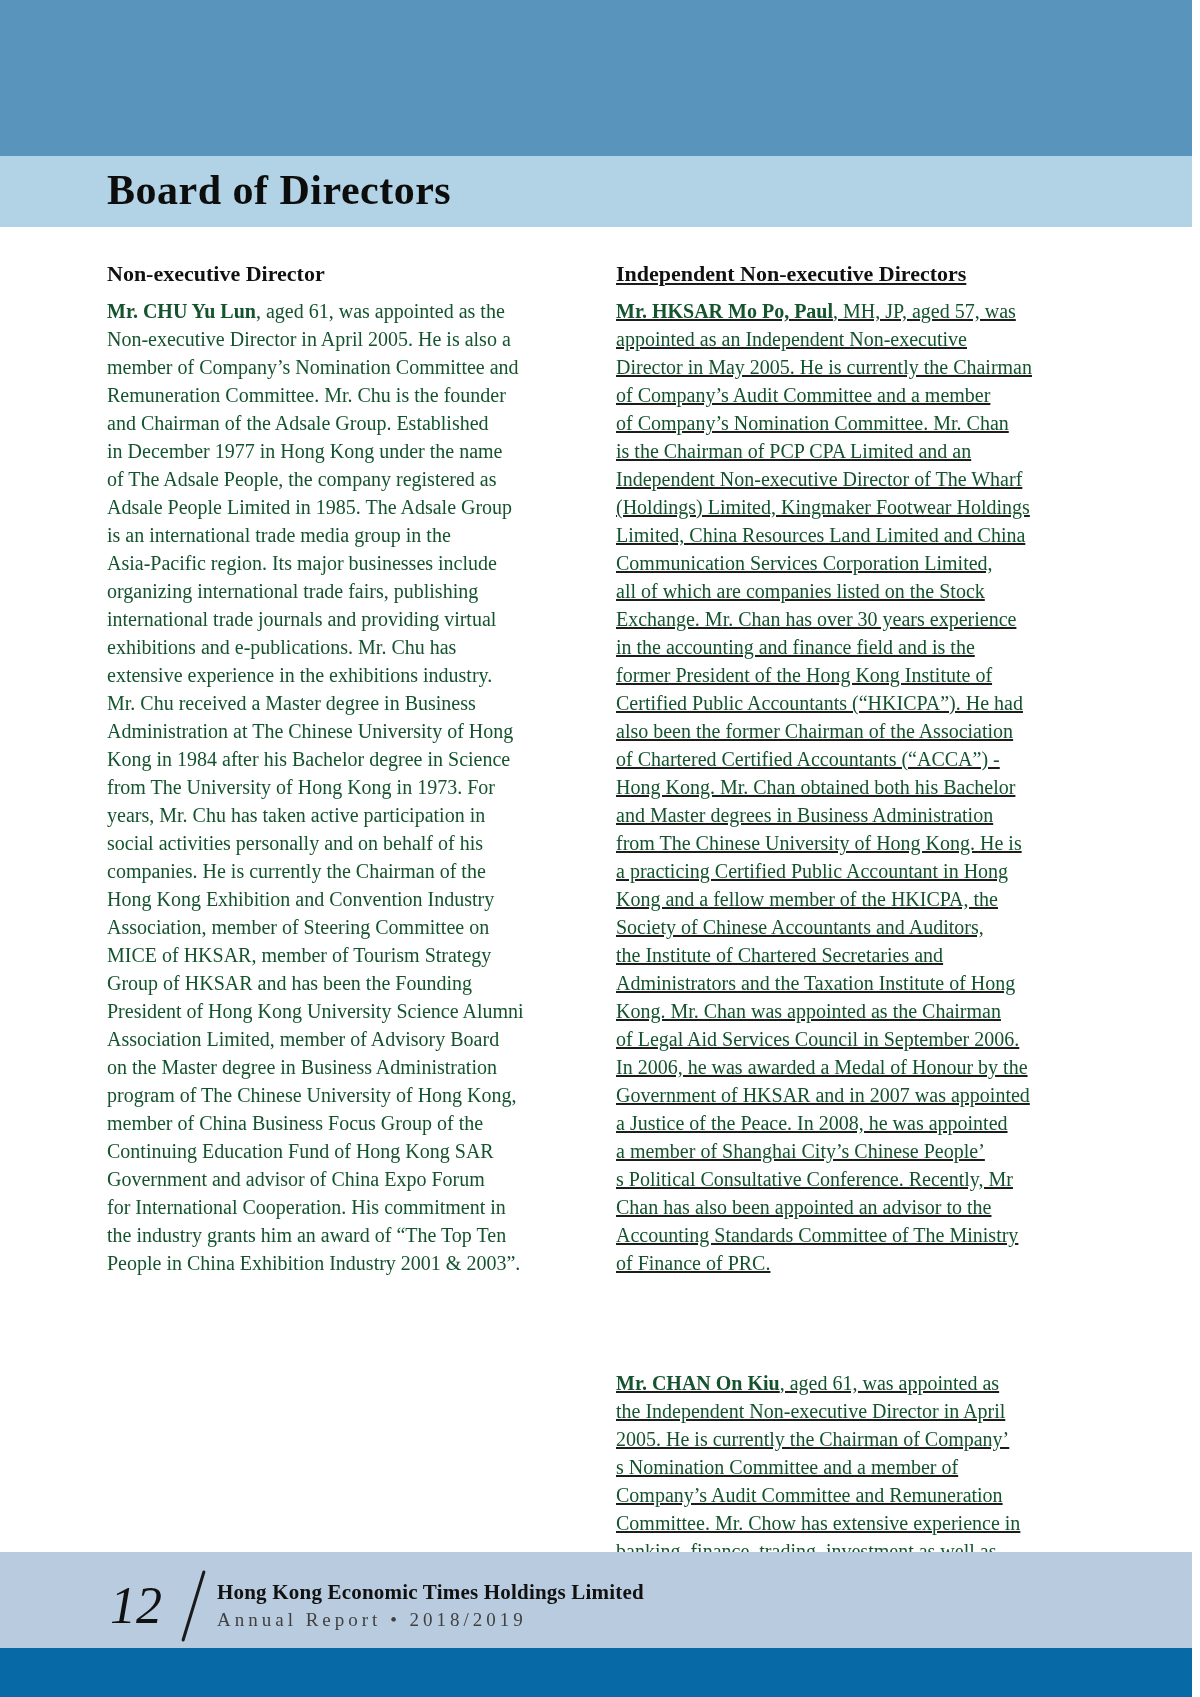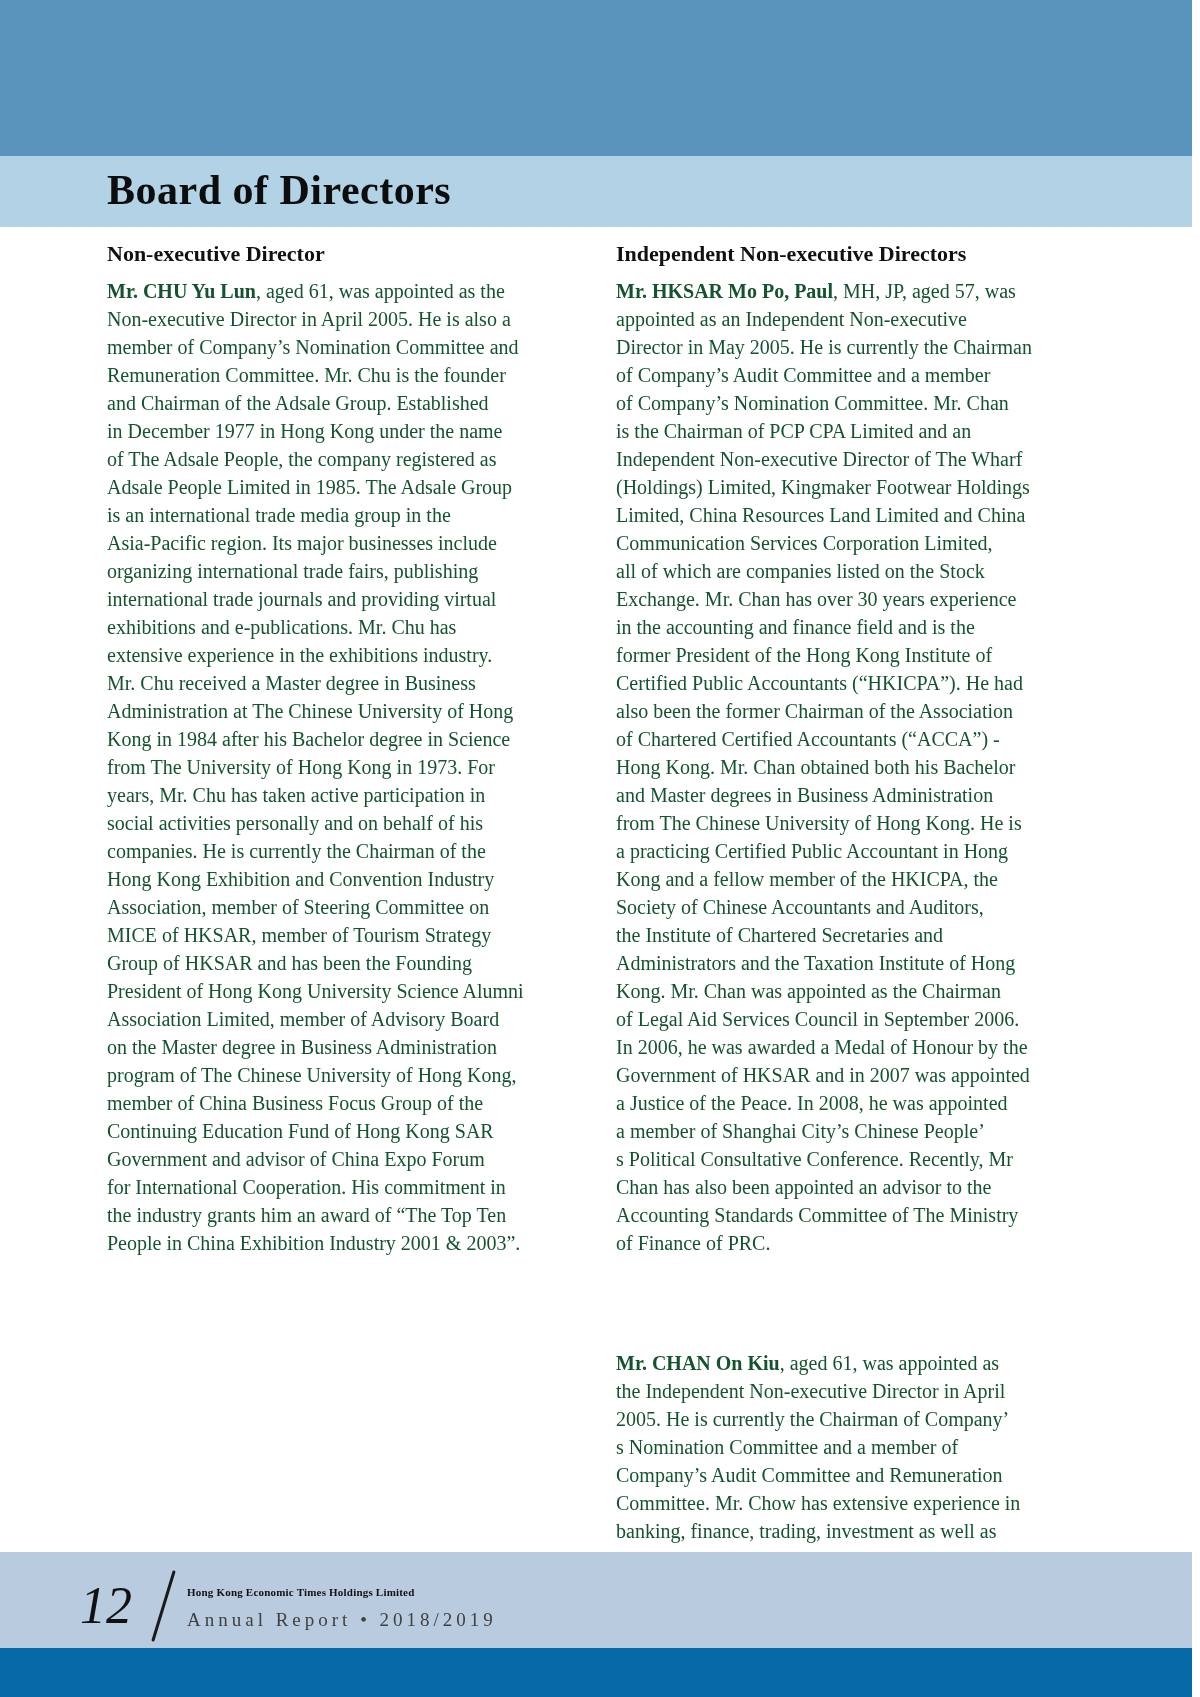--- a/index.html
+++ b/index.html
@@ -26,25 +26,25 @@
     margin:0;
     position:absolute;
     left:107px; top:10px;
     font-size:42px;
     font-weight:bold;
     color:#0d0d0d;
     letter-spacing:0.5px;
   }
   .col {
     position:absolute;
-    top:240px;
+    top:260px;
     width:482px;
   }
   .col-left  { left:107px; }
-  .col-right { left:616px; }
+  .col-right { left:616px;text-decoration:underline; }
   .col h2 {
     margin:0 0 9px 0;
     font-size:22px;
     font-weight:bold;
     color:#111111;
     line-height:28px;
   }
   .bio {
     margin:0;
     font-size:20px;
@@ -53,40 +53,40 @@
     color:#14532d;
   }
   .bio .name { font-weight:bold; }
   .bio-second { margin-top:92px; }
   .footer-band {
     position:absolute; left:0; bottom:49px;
     width:100%; height:96px;
     background: var(--footerband-color, #b9cbdf);
     display:flex;
     align-items:center;
-    padding-left:80px;
+    padding-left:110px;
     padding-top:12px;
     box-sizing:border-box;
   }
   .page-number {
     font-size:52px;
     font-style:italic;
     line-height:1;
     color:#111111;
   }
   .slash {
     width:3px;
     height:74px;
     background:#1a1a1a;
     transform:rotate(17deg);
     border-radius:2px;
     margin:0 22px 0 30px;
   }
   .company {
-    font-size:11px;
+    font-size:21px;
     font-weight:bold;
     color:#111111;
     letter-spacing:0.2px;
     line-height:24px;
   }
   .report {
     font-size:19px;
     letter-spacing:4px;
     color:#404040;
     line-height:26px;

